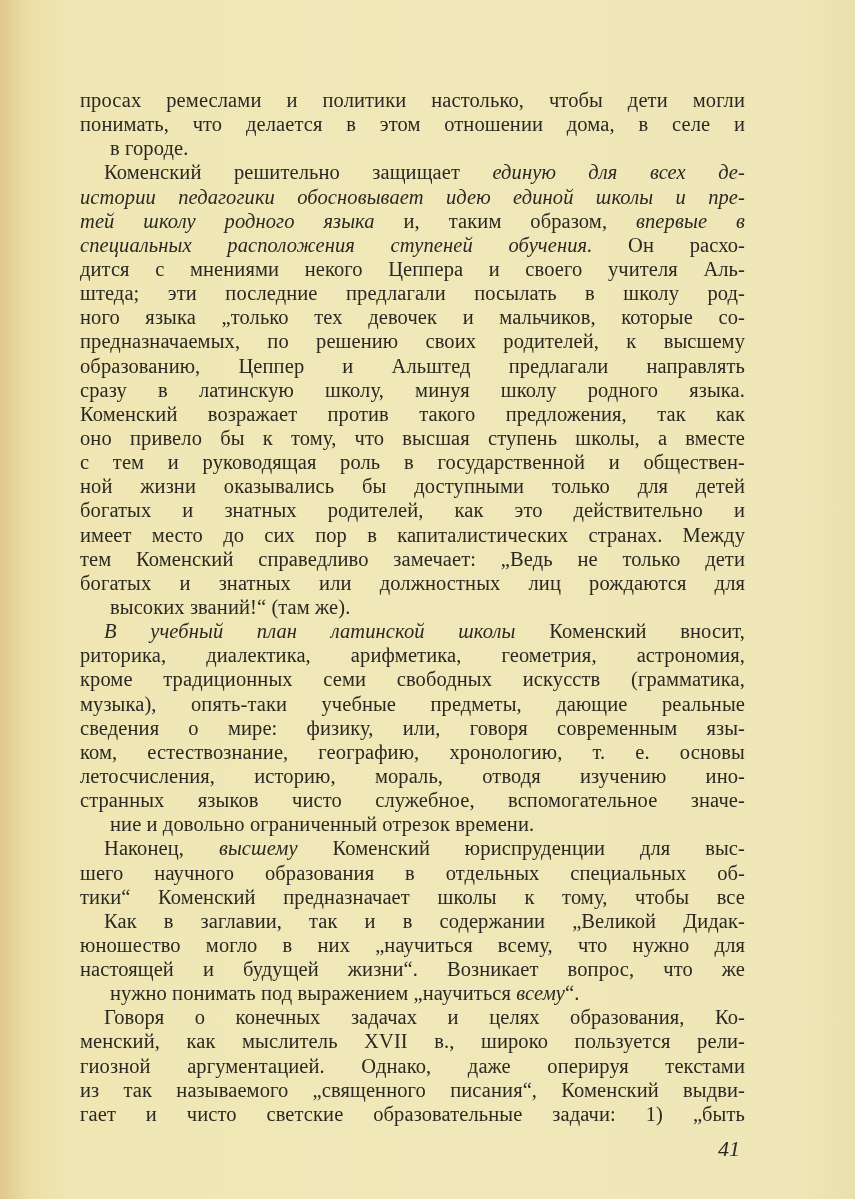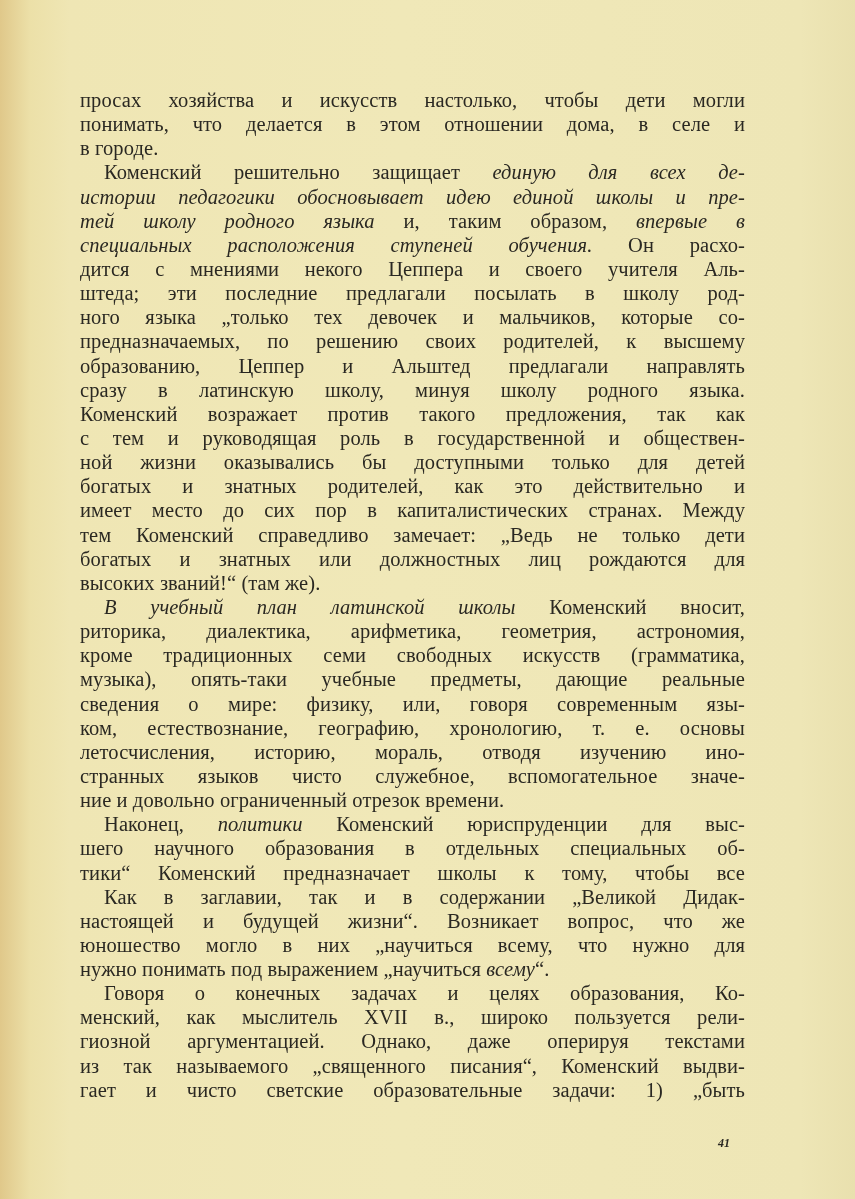--- a/index.html
+++ b/index.html
@@ -14,69 +14,70 @@
       position: absolute; left: 80px; top: 88px; width: 665px;
     }
     .line {
       height: 24.15px; line-height: 24.15px;
       font-size: 20.5px;
       white-space: nowrap;
       text-align: justify;
       text-align-last: justify;
       letter-spacing: 0.1px;
     }
-    .line.last { text-align-last: left; }
+    .line.last { text-align-last: left; margin-left: 30px; }
     .line.indent { padding-left: 24px; }
     .line i { font-style: italic; }
     .page-number {
       position: absolute; left: 718px; top: 1136px;
-      font-size: 12px; font-style: italic; font-weight: bold;
+      font-size: 22px; font-style: italic; font-weight: normal;
       color: #2a2822;
     }
   </style>
 </head>
 <body>
 
 <div class="page" id="page">
-    <div class="line"><span>просах хозяйства и искусств настолько, чтобы дети могли</span></div>
+    <div class="line"><span>просах ремеслами и политики настолько, чтобы дети могли</span></div>
     <div class="line"><span>понимать, что делается в этом отношении дома, в селе и</span></div>
     <div class="line last"><span>в городе.</span></div>
     <div class="line indent"><span>Коменский решительно защищает </span><i>единую для всех де-</i></div>
     <div class="line"><i>истории педагогики обосновывает идею единой школы и пре-</i></div>
     <div class="line"><i>тей школу родного языка</i><span> и, таким образом, </span><i>впервые в</i></div>
     <div class="line"><i>специальных расположения ступеней обучения.</i><span> Он расхо-</span></div>
     <div class="line"><span>дится с мнениями некого Цеппера и своего учителя Аль-</span></div>
     <div class="line"><span>штеда; эти последние предлагали посылать в школу род-</span></div>
     <div class="line"><span>ного языка „только тех девочек и мальчиков, которые со-</span></div>
     <div class="line"><span>предназначаемых, по решению своих родителей, к высшему</span></div>
     <div class="line"><span>образованию, Цеппер и Альштед предлагали направлять</span></div>
     <div class="line"><span>сразу в латинскую школу, минуя школу родного языка.</span></div>
     <div class="line"><span>Коменский возражает против такого предложения, так как</span></div>
+    <div class="line"><span>оно привело бы к тому, что высшая ступень школы, а вместе</span></div>
     <div class="line"><span>с тем и руководящая роль в государственной и обществен-</span></div>
     <div class="line"><span>ной жизни оказывались бы доступными только для детей</span></div>
     <div class="line"><span>богатых и знатных родителей, как это действительно и</span></div>
     <div class="line"><span>имеет место до сих пор в капиталистических странах. Между</span></div>
     <div class="line"><span>тем Коменский справедливо замечает: „Ведь не только дети</span></div>
     <div class="line"><span>богатых и знатных или должностных лиц рождаются для</span></div>
     <div class="line last"><span>высоких званий!“ (там же).</span></div>
     <div class="line indent"><i>В учебный план латинской школы</i><span> Коменский вносит,</span></div>
     <div class="line"><span>риторика, диалектика, арифметика, геометрия, астрономия,</span></div>
     <div class="line"><span>кроме традиционных семи свободных искусств (грамматика,</span></div>
     <div class="line"><span>музыка), опять-таки учебные предметы, дающие реальные</span></div>
     <div class="line"><span>сведения о мире: физику, или, говоря современным язы-</span></div>
     <div class="line"><span>ком, естествознание, географию, хронологию, т. е. основы</span></div>
     <div class="line"><span>летосчисления, историю, мораль, отводя изучению ино-</span></div>
     <div class="line"><span>странных языков чисто служебное, вспомогательное значе-</span></div>
     <div class="line last"><span>ние и довольно ограниченный отрезок времени.</span></div>
-    <div class="line indent"><span>Наконец, </span><i>политики</i><span> Коменский юриспруденции для выс-</span></div>
+    <div class="line indent"><span>Наконец, </span><i>высшему</i><span> Коменский юриспруденции для выс-</span></div>
     <div class="line"><span>шего научного образования в отдельных специальных об-</span></div>
     <div class="line"><span>тики“ Коменский предназначает школы к тому, чтобы все</span></div>
     <div class="line indent"><span>Как в заглавии, так и в содержании „Великой Дидак-</span></div>
+    <div class="line"><span>юношество могло в них „научиться всему, что нужно для</span></div>
     <div class="line"><span>настоящей и будущей жизни“. Возникает вопрос, что же</span></div>
-    <div class="line"><span>юношество могло в них „научиться всему, что нужно для</span></div>
     <div class="line last"><span>нужно понимать под выражением „научиться </span><i>всему</i><span>“.</span></div>
     <div class="line indent"><span>Говоря о конечных задачах и целях образования, Ко-</span></div>
     <div class="line"><span>менский, как мыслитель XVII в., широко пользуется рели-</span></div>
     <div class="line"><span>гиозной аргументацией. Однако, даже оперируя текстами</span></div>
     <div class="line"><span>из так называемого „священного писания“, Коменский выдви-</span></div>
     <div class="line"><span>гает и чисто светские образовательные задачи: 1) „быть</span></div>
     <div class="line"></div>
   </div>
 <div class="page-number">41</div>
 

